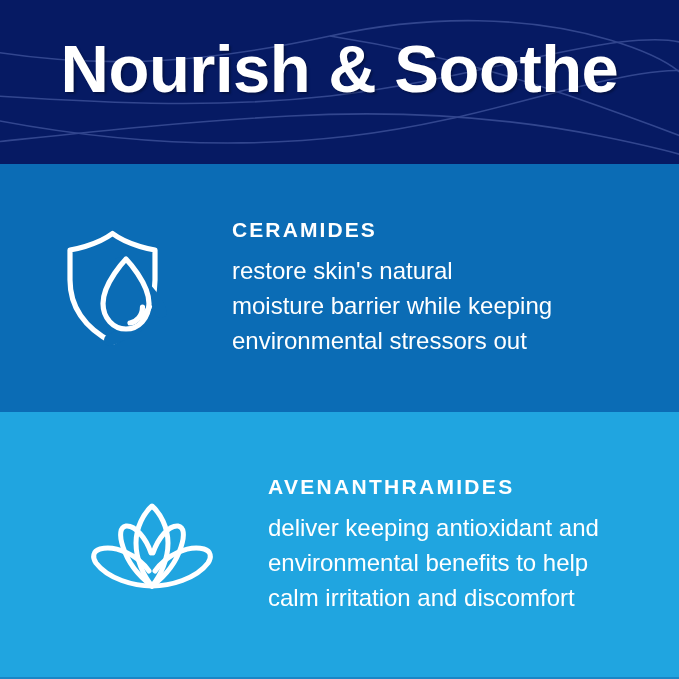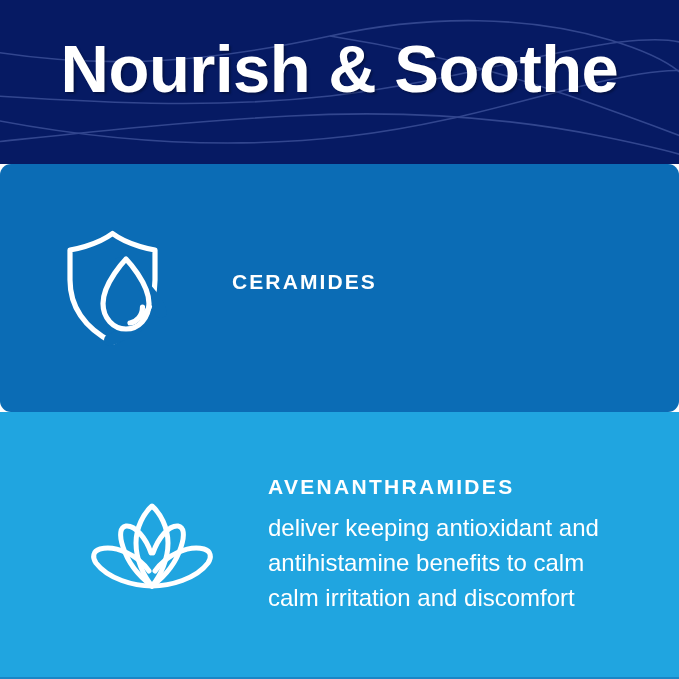--- a/index.html
+++ b/index.html
@@ -64,21 +64,20 @@
     left: 0;
     width: 679px;
     display: flex;
     align-items: center;
     box-sizing: border-box;
   }
   .panel-ceramides {
     top: 164px;
     height: 248px;
     background: #0b6cb5;
-    border-radius: 11px;
   }
   .panel-avenanthramides {
     top: 412px;
     height: 267px;
     background: #20a5e0;
     padding-left: 36px;
   }
 
   .panel-icon {
     width: 232px;
@@ -167,20 +166,25 @@
         <g fill="none" stroke="#ffffff" stroke-width="5.2" stroke-linecap="round" stroke-linejoin="round">
           <path d="M68,31 C68,31 45,55 45,75.5 C45,90 55.3,101 68,101
                    C80.7,101 91,90 91,75.5 C91,55 68,31 68,31 Z"></path>
           <path d="M84.5,79 C84.5,88 78.5,94 72,95"></path>
         </g>
       </svg>
     </div>
 
     <div class="panel-text">
       <div class="panel-heading">CERAMIDES</div>
+      <div class="panel-body">
+        <span class="line">restore skin's natural</span>
+        <span class="line">moisture barrier while keeping</span>
+        <span class="line">environmental stressors out</span>
+      </div>
     </div>
   </div>
 
   <div class="panel panel-avenanthramides">
 
     <div class="panel-icon">
       <svg width="132" height="90" viewBox="0 0 132 90" aria-hidden="true">
         <g fill="none" stroke="#ffffff" stroke-width="5" stroke-linecap="round" stroke-linejoin="round">
 
           <path d="M66,85 C48,85 22,78 10,62 C6,56 7,50 14,48 C30,44 52,54 63,70"></path>
@@ -193,20 +197,20 @@
 
           <path d="M66,85 C57,74 50,58 50,42 C50,26 58,12 66,5 C74,12 82,26 82,42 C82,58 75,74 66,85 Z"></path>
         </g>
       </svg>
     </div>
 
     <div class="panel-text">
       <div class="panel-heading">AVENANTHRAMIDES</div>
       <div class="panel-body">
         <span class="line">deliver keeping antioxidant and</span>
-        <span class="line">antihistamine benefits to calm</span>
+        <span class="line">environmental benefits to help</span>
         <span class="line">calm irritation and discomfort</span>
       </div>
     </div>
   </div>
 
   <div class="bottom-edge"></div>
 </div>
 
 </body></html>

